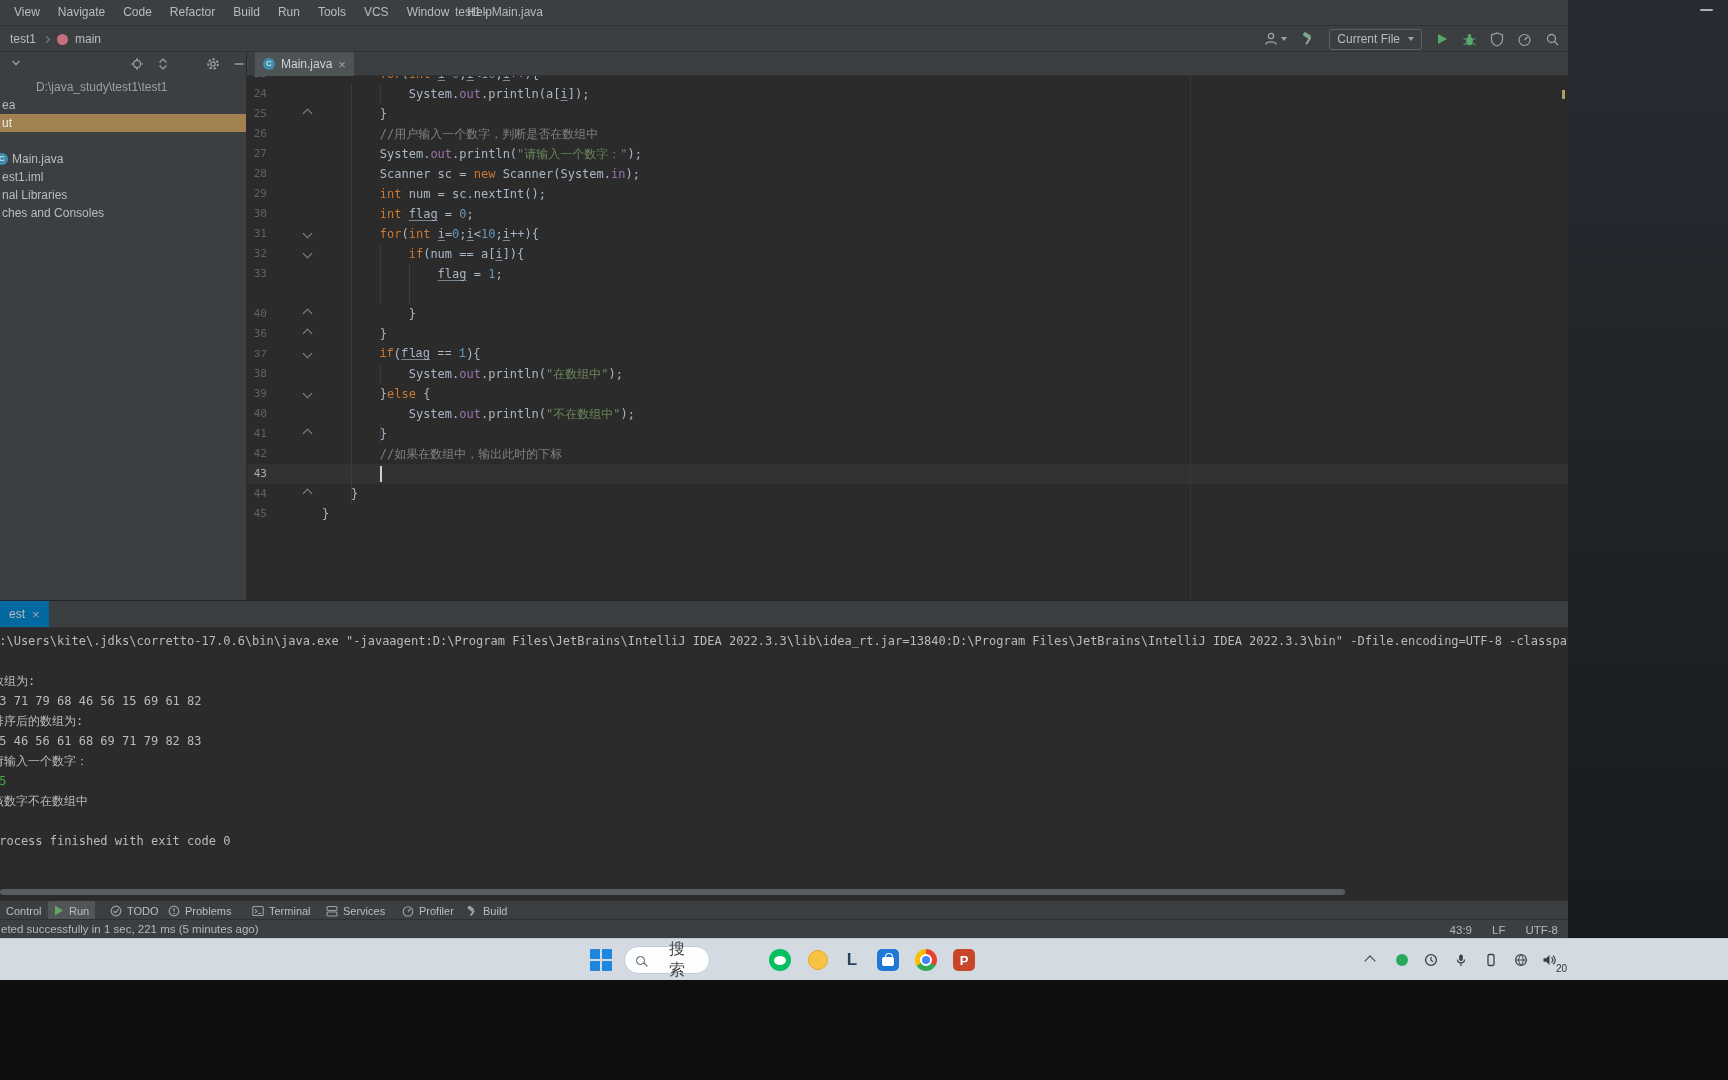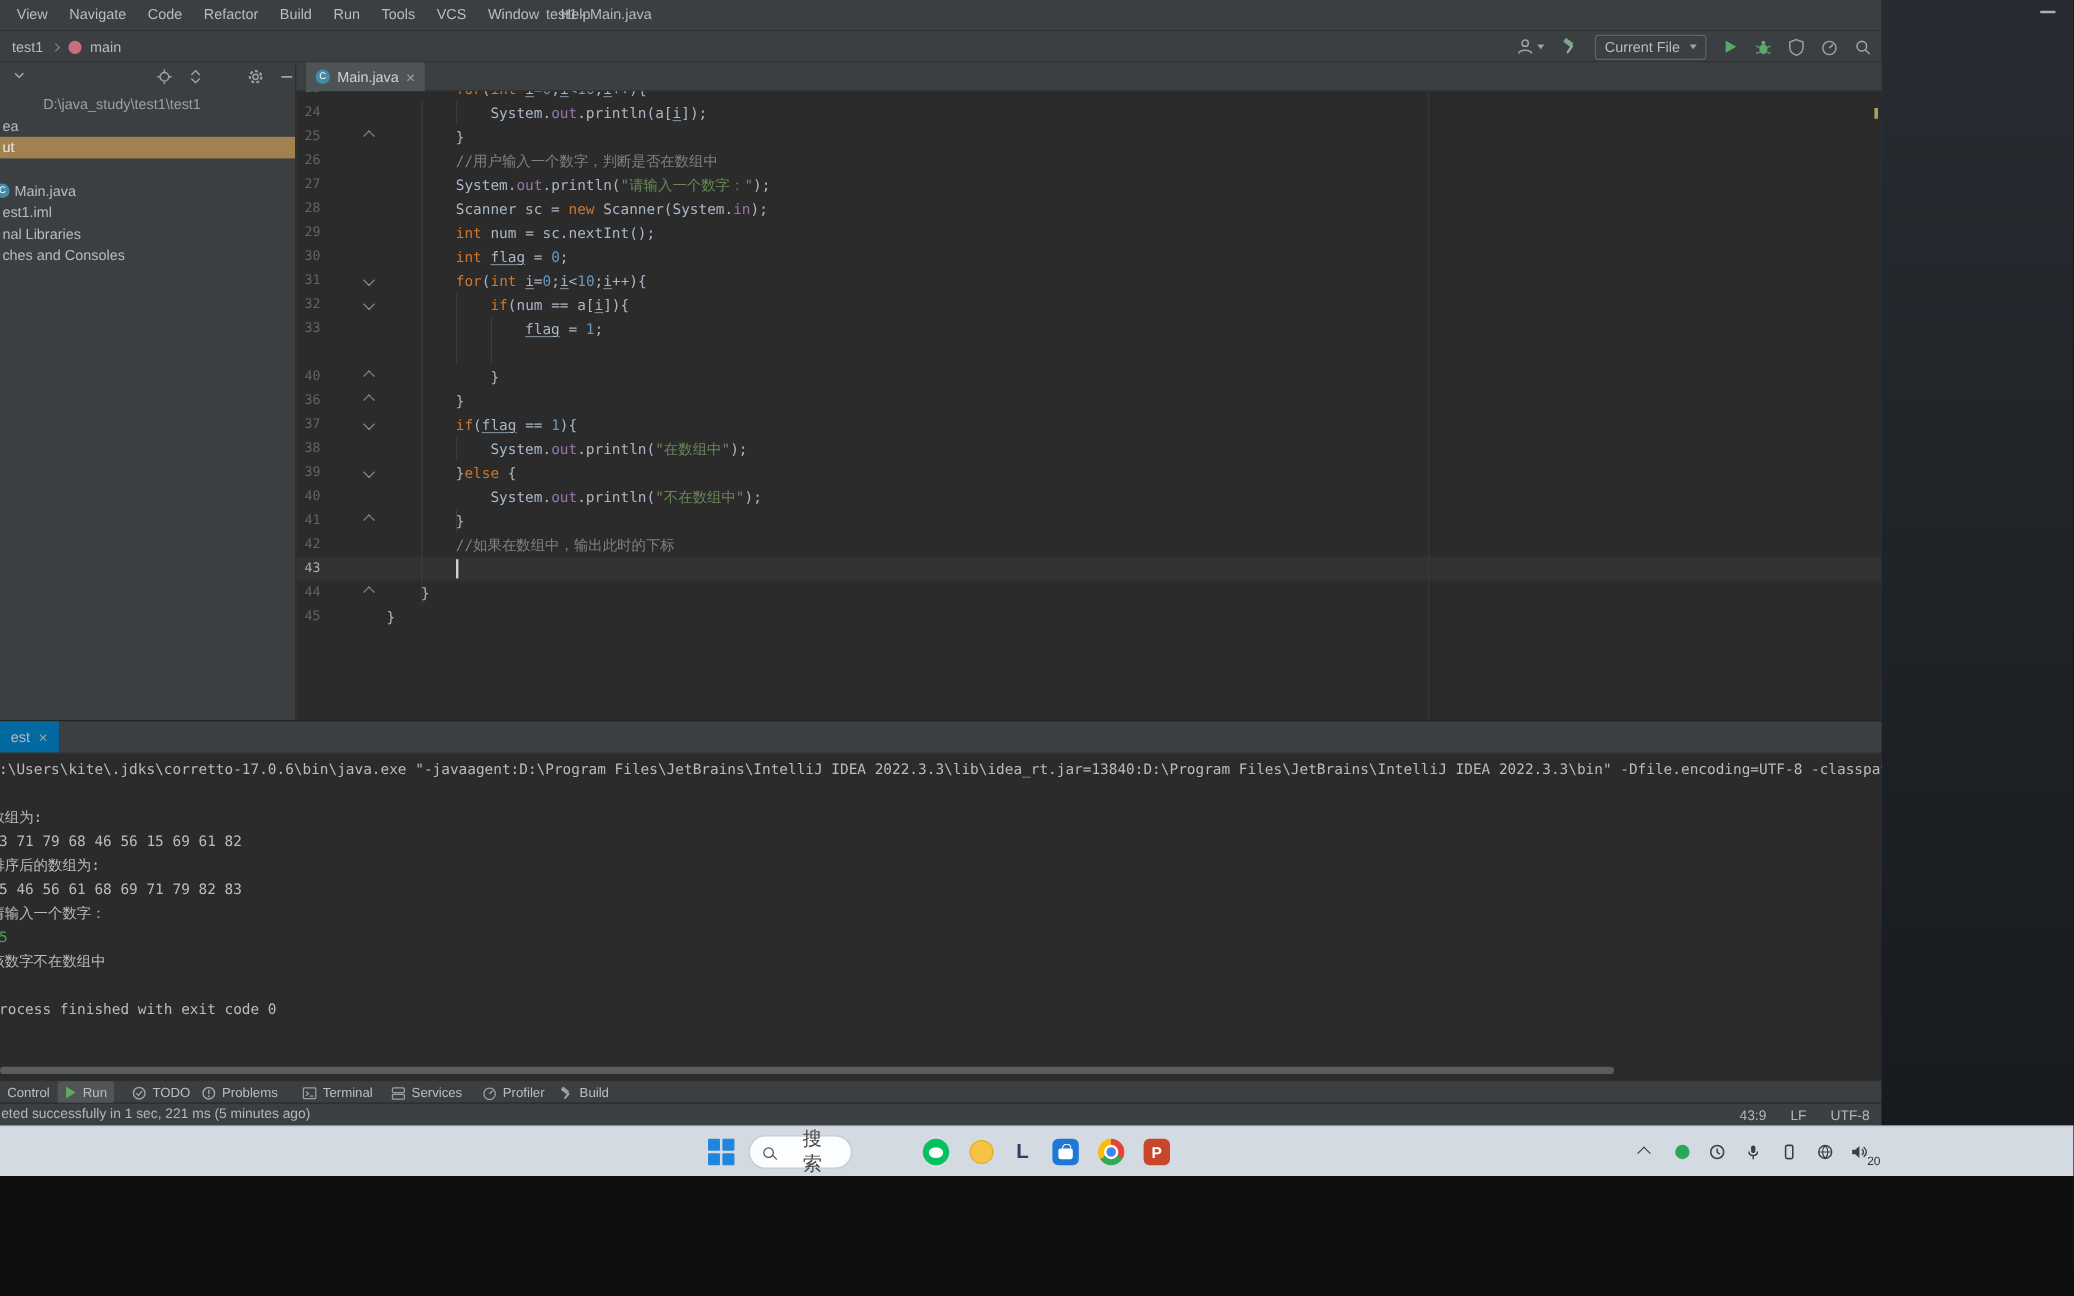--- a/index.html
+++ b/index.html
@@ -315,21 +315,21 @@
               <span class="code"><span class="tk-p">                </span><span class="tk-u">flag</span><span class="tk-p"> = </span><span class="tk-n">1</span><span class="tk-p">;</span></span>
             </div>
             <div class="eline" style="top: 228px;">
               <span class="ln">40</span>
               <span class="code"><span class="tk-p">            }</span></span>
             </div>
             <div class="eline" style="top: 248px;">
               <span class="ln">36</span>
               <span class="code"><span class="tk-p">        }</span></span>
             </div>
-            <div class="eline" style="top: 268px;">
+            <div class="eline" style="top: 268px; font-family: Liberation Mono, monospace;">
               <span class="ln">37</span>
               <span class="code"><span class="tk-p">        </span><span class="tk-k">if</span><span class="tk-p">(</span><span class="tk-u">flag</span><span class="tk-p"> == </span><span class="tk-n">1</span><span class="tk-p">){</span></span>
             </div>
             <div class="eline" style="top: 288px;">
               <span class="ln">38</span>
               <span class="code"><span class="tk-p">            System.</span><span class="tk-f">out</span><span class="tk-p">.println(</span><span class="tk-s">"在数组中"</span><span class="tk-p">);</span></span>
             </div>
             <div class="eline" style="top: 308px;">
               <span class="ln">39</span>
               <span class="code"><span class="tk-p">        }</span><span class="tk-k">else</span><span class="tk-p"> {</span></span>

